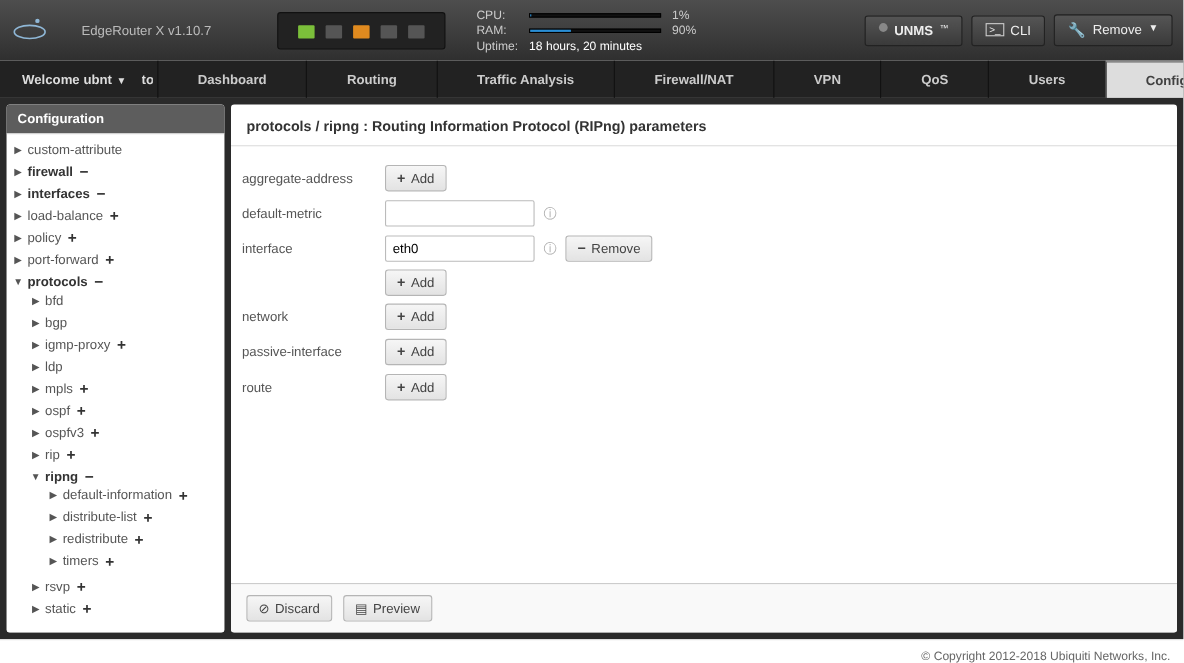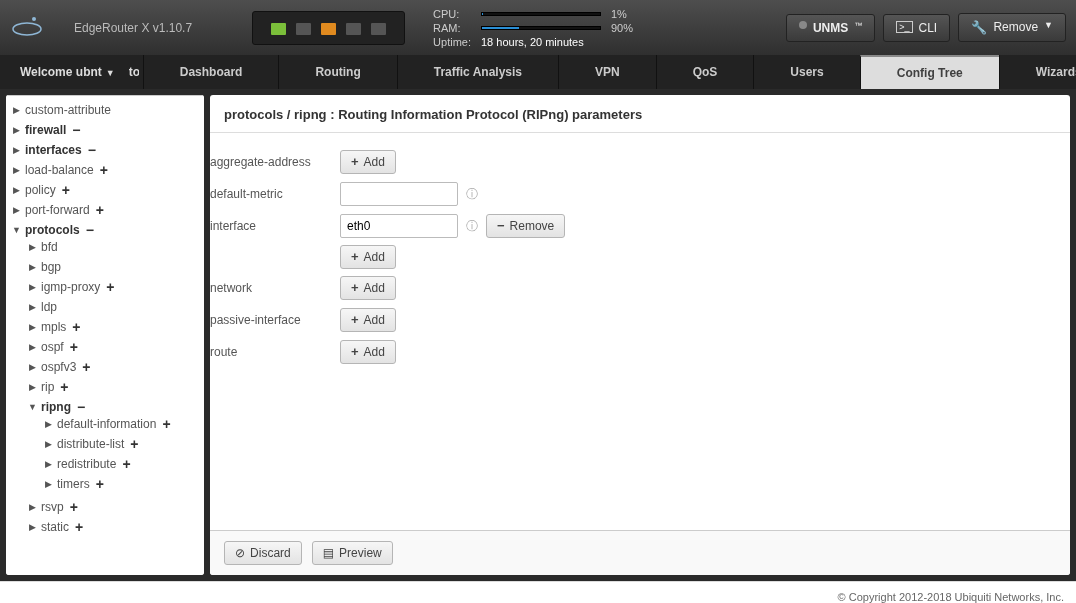--- a/index.html
+++ b/index.html
@@ -47,25 +47,25 @@
 .tree li > .row { display:flex; align-items:center; gap:4px; cursor:pointer; }
 .tree li.bold > .row .lbl { font-weight:bold; color:#333; }
 .tree .caret { width: 9px; font-size:9px; color:#555; display:inline-block; text-align:center; }
 .tree .pm { font-weight:bold; color:#333; margin-left:2px; font-size:14px; line-height:12px; }
 .tree ul ul { padding-left: 16px; }
 .tree ul ul ul { padding-left: 16px; }
 
 .content { flex:1; background:#fff; border-radius:3px; display:flex; flex-direction:column; overflow:hidden; position:relative; }
 .crumb { padding: 12px 14px 10px 14px; color:#333; font-weight:bold; font-size:13px; border-bottom:1px solid #ddd; }
 .crumb .desc { font-weight: bold; }
-.form { padding: 14px 14px 0 0; flex:1; overflow:auto; }
+.form { padding: 14px 14px 0 10px; flex:1; overflow:auto; }
 .frow { display:flex; align-items:center; min-height:30px; margin-bottom:2px; }
 .flab { width: 130px; color:#555; font-size:12px; }
 .frow .controls { display:flex; align-items:center; gap:8px; }
-.textin { width: 118px; height:24px; border:1px solid #bbb; border-radius:2px; padding: 0 6px; font-size:12px; }
+.textin { width: 136px; height:24px; border:1px solid #bbb; border-radius:2px; padding: 0 6px; font-size:12px; }
 .btn { background:linear-gradient(#f6f6f6,#e3e3e3); border:1px solid #b5b5b5; border-radius:3px; padding: 4px 10px; font-size:12px; color:#444; cursor:pointer; display:inline-flex; align-items:center; gap:5px; }
 .info { color:#aaa; font-size:12px; cursor:pointer; }
 .btn .sym { font-weight:bold; font-size:13px; line-height:12px; }
 .addcol { margin-left: 130px; margin-top:4px; margin-bottom:4px; }
 
 .bottombar { border-top:1px solid #ccc; padding:10px 14px; display:flex; gap:10px; background:#f9f9f9; }
 
 .footer { height:22px; background:#fff; border-top:1px solid #ddd; display:flex; align-items:flex-end; justify-content:flex-end; padding:0 12px; font-size:11px; color:#666; }
 
 
@@ -127,31 +127,33 @@
     </button>
 </div>
 
 <div class="nav">
   <span class="welcome"><span>Welcome ubnt</span><span class="caret">▼</span></span>
   <span class="tosite">to kap</span>
   <div class="tabs" id="tabs">
       <div class="tab">Dashboard</div>
       <div class="tab">Routing</div>
       <div class="tab">Traffic Analysis</div>
+      <div class="tab">Firewall/NAT</div>
       <div class="tab">VPN</div>
       <div class="tab">QoS</div>
       <div class="tab">Users</div>
       <div class="tab active">Config Tree</div>
       <div class="tab">Wizards</div>
     </div>
 </div>
 
 <div class="body">
 
   <div class="sidebar">
+    <div class="sidebar-head">Configuration</div>
     <div class="tree">
       <ul id="tree-root">
           <li>
             <span class="row">
               <span class="caret">▶</span>
               <span class="lbl">custom-attribute</span>
             </span>
           </li>
           <li class="bold">
             <span class="row">

